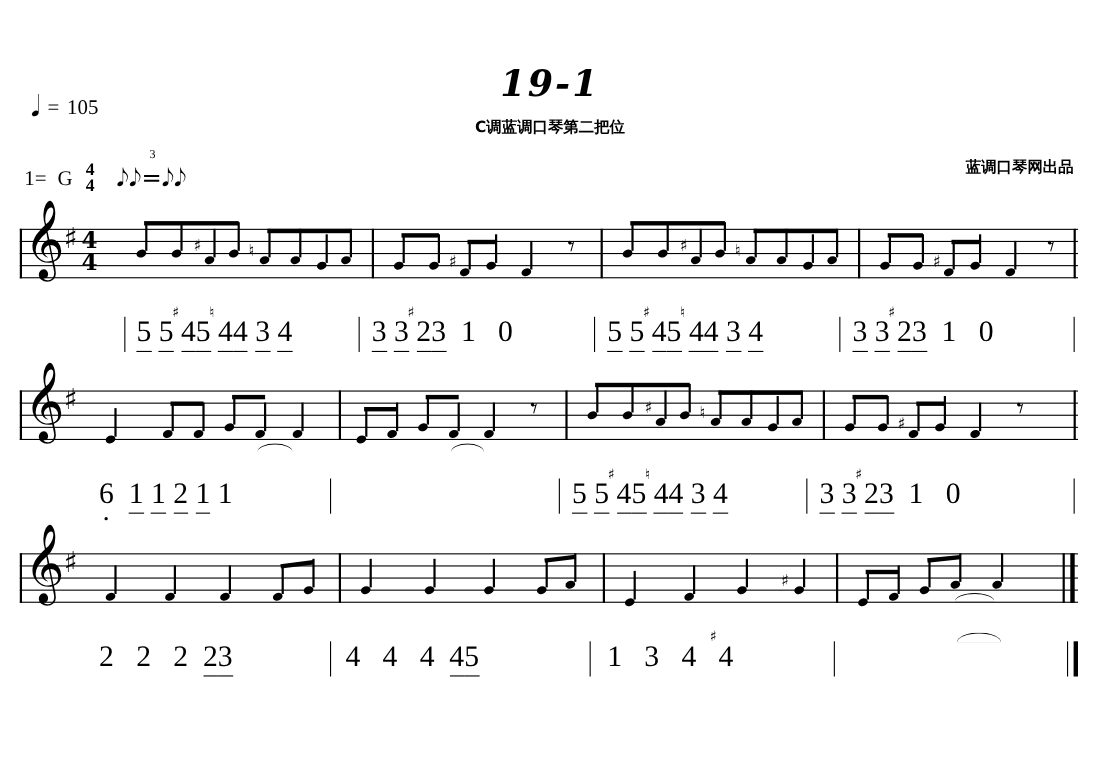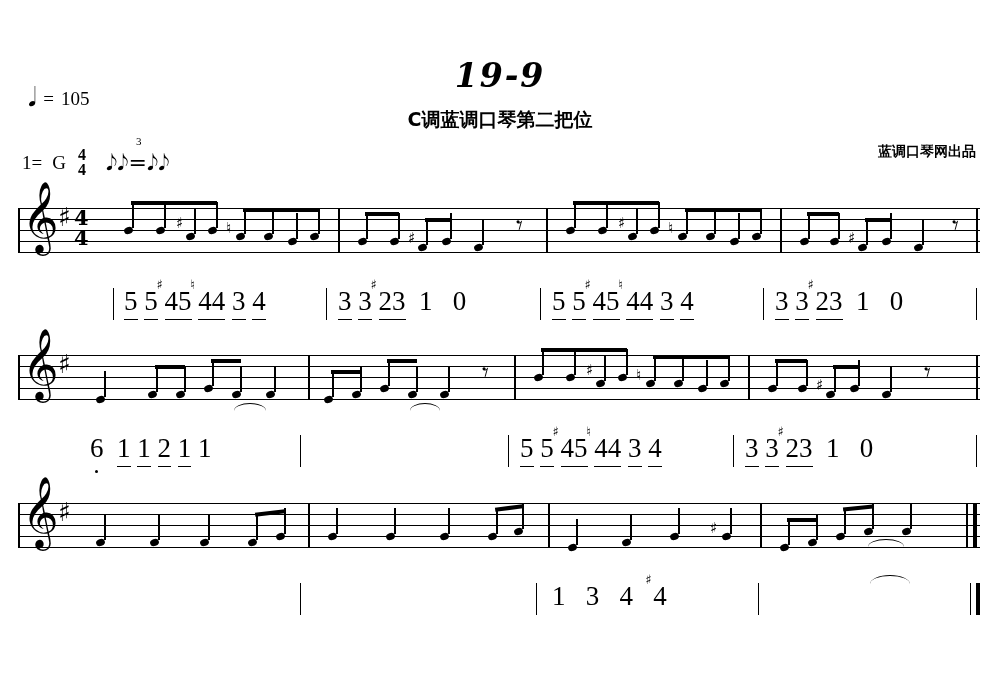--- a/index.html
+++ b/index.html
@@ -30,21 +30,21 @@
     letter-spacing: 2px;
   }
   .sheet-subtitle {
     position: absolute;
     top: 107px;
     left: 0;
     width: 1000px;
     text-align: center;
     font-family: "DejaVu Sans", sans-serif;
     font-weight: bold;
-    font-size: 19px;
+    font-size: 14px;
   }
   .tempo {
     position: absolute;
     left: 28px;
     top: 86px;
     font-family: "Liberation Serif", serif;
     font-size: 19px;
     display: flex;
     align-items: center;
     gap: 7px;
@@ -265,21 +265,21 @@
 </style>
 </head>
 <body>
 
 <div class="tempo">
   <span class="note-glyph">𝅘𝅥</span>
   <span>=</span>
   <span>105</span>
 </div>
 
-<div class="sheet-title">19-9</div>
+<div class="sheet-title">19-1</div>
 <div class="sheet-subtitle">C调蓝调口琴第二把位</div>
 <div class="publisher">蓝调口琴网出品</div>
 
 <div class="keyline">
   <span>1=</span>
   <span>G</span>
   <span class="timesig">
     <span>4</span>
     <span>4</span>
   </span>
@@ -561,21 +561,27 @@
     <div class="stem" style="left:854px;top:0px;height:26px;"></div>
     <div class="beam" style="left:825px;top:3px;width:30px;transform:rotate(-6deg);"></div>
     <div class="tie" style="left:850px;top:36px;width:36px;"></div>
     <div class="nh" style="left:884px;top:25px;"></div>
     <div class="stem" style="left:892px;top:0px;height:26px;"></div>
     <div class="barline" style="left:948px;"></div>
     <div class="barline final" style="left:955px;"></div>
   </div>
 
   <div class="numrow" style="top:78px;">
+    <div class="cell" style="left:72px;top:0;">
+      <span class="num">2</span>&nbsp;&nbsp;&nbsp;<span class="num">2</span>&nbsp;&nbsp;&nbsp;<span class="num">2</span>&nbsp;&nbsp;<span class="num underline1">2</span><span class="num underline1">3</span>
+    </div>
     <div class="sep" style="left:282px;"></div>
+    <div class="cell" style="left:296px;top:0;">
+      <span class="num">4</span>&nbsp;&nbsp;&nbsp;<span class="num">4</span>&nbsp;&nbsp;&nbsp;<span class="num">4</span>&nbsp;&nbsp;<span class="num underline1">4</span><span class="num underline1">5</span>
+    </div>
     <div class="sep" style="left:518px;"></div>
     <div class="cell" style="left:534px;top:0;">
       <span class="num">1</span>&nbsp;&nbsp;&nbsp;<span class="num">3</span>&nbsp;&nbsp;&nbsp;<span class="num">4</span>&nbsp;&nbsp;&nbsp;<span class="num"><span class="sharp">♯</span><span>4</span></span>
     </div>
     <div class="sep" style="left:740px;"></div>
     <div class="numtie" style="left:852px;top:-6px;width:40px;"></div>
     <div class="sep" style="left:952px;"></div>
     <div class="sep" style="left:958px;width:3.5px;"></div>
   </div>
 </div>

